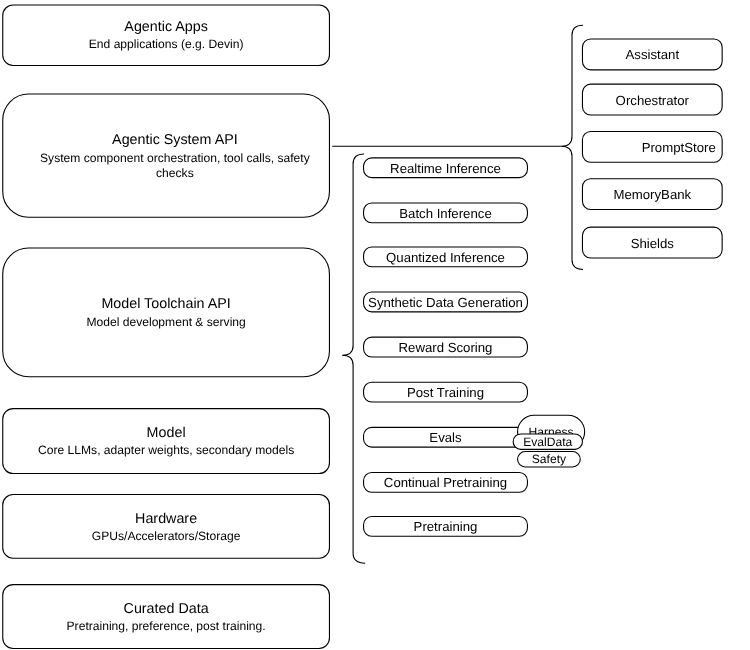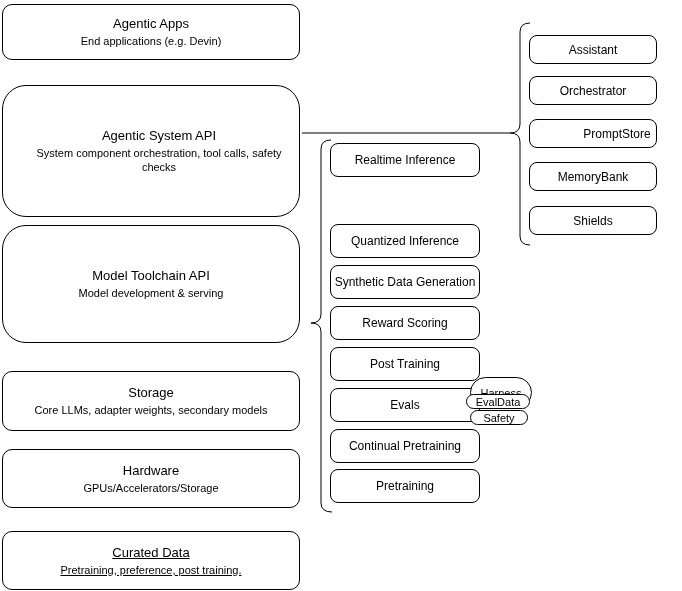--- a/index.html
+++ b/index.html
@@ -34,29 +34,29 @@
   }
 
   
   .stack-node { left: 2px; width: 298px; border-radius: 10px; }
   .stack-node .node-title { font-size: 13px; line-height: 16px; }
   .stack-node .node-subtitle { font-size: 11px; line-height: 14px; margin-top: 2px; }
 
   .round-lg { border-radius: 24px; }
 
   #node-agentic-apps      { top: 4px;   height: 56px; }
-  #node-agentic-system    { top: 85px;  height: 132px; padding-left: 16px; }
+  #node-agentic-system    { top: 85px;  height: 113px; padding-left: 16px; }
   #node-model-toolchain   { top: 225px; height: 118px; }
   #node-models            { top: 371px; height: 60px; }
   #node-hardware          { top: 449px; height: 59px; }
-  #node-curated-data      { top: 531px; height: 59px; text-decoration: underline; }
+  #node-curated-data      { top: 531px; height: 59px; }
 
   
   .tool-node {
-    left: 330px; width: 150px; height: 34px;
+    left: 330px; width: 150px; height: 19px;
     border-radius: 8px;
     font-size: 12px;
   }
   #tool-0 { top: 143px; }
   #tool-1 { top: 184px; }
   #tool-2 { top: 224px; }
   #tool-3 { top: 265px; }
   #tool-4 { top: 306px; }
   #tool-5 { top: 347px; }
   #tool-6 { top: 388px; }
@@ -111,35 +111,36 @@
     <div class="node-title">Agentic System API</div>
     <div class="node-subtitle">System component orchestration, tool calls, safety checks</div>
   </div>
 
   <div class="node stack-node round-lg" id="node-model-toolchain">
     <div class="node-title">Model Toolchain API</div>
     <div class="node-subtitle">Model development &amp; serving</div>
   </div>
 
   <div class="node stack-node" id="node-models">
-    <div class="node-title">Storage</div>
+    <div class="node-title">Model</div>
     <div class="node-subtitle">Core LLMs, adapter weights, secondary models</div>
   </div>
 
   <div class="node stack-node" id="node-hardware">
     <div class="node-title">Hardware</div>
     <div class="node-subtitle">GPUs/Accelerators/Storage</div>
   </div>
 
   <div class="node stack-node" id="node-curated-data">
     <div class="node-title">Curated Data</div>
     <div class="node-subtitle">Pretraining, preference, post training.</div>
   </div>
 
   <div class="node tool-node" id="tool-0">Realtime Inference</div>
+  <div class="node tool-node" id="tool-1">Batch Inference</div>
   <div class="node tool-node" id="tool-2">Quantized Inference</div>
   <div class="node tool-node" id="tool-3">Synthetic Data Generation</div>
   <div class="node tool-node" id="tool-4">Reward Scoring</div>
   <div class="node tool-node" id="tool-5">Post Training</div>
   <div class="node tool-node" id="tool-6">Evals</div>
   <div class="node tool-node" id="tool-7">Continual Pretraining</div>
   <div class="node tool-node" id="tool-8">Pretraining</div>
 
   <div class="pill" id="pill-harness">Harness</div>
   <div class="pill" id="pill-evaldata">EvalData</div>

